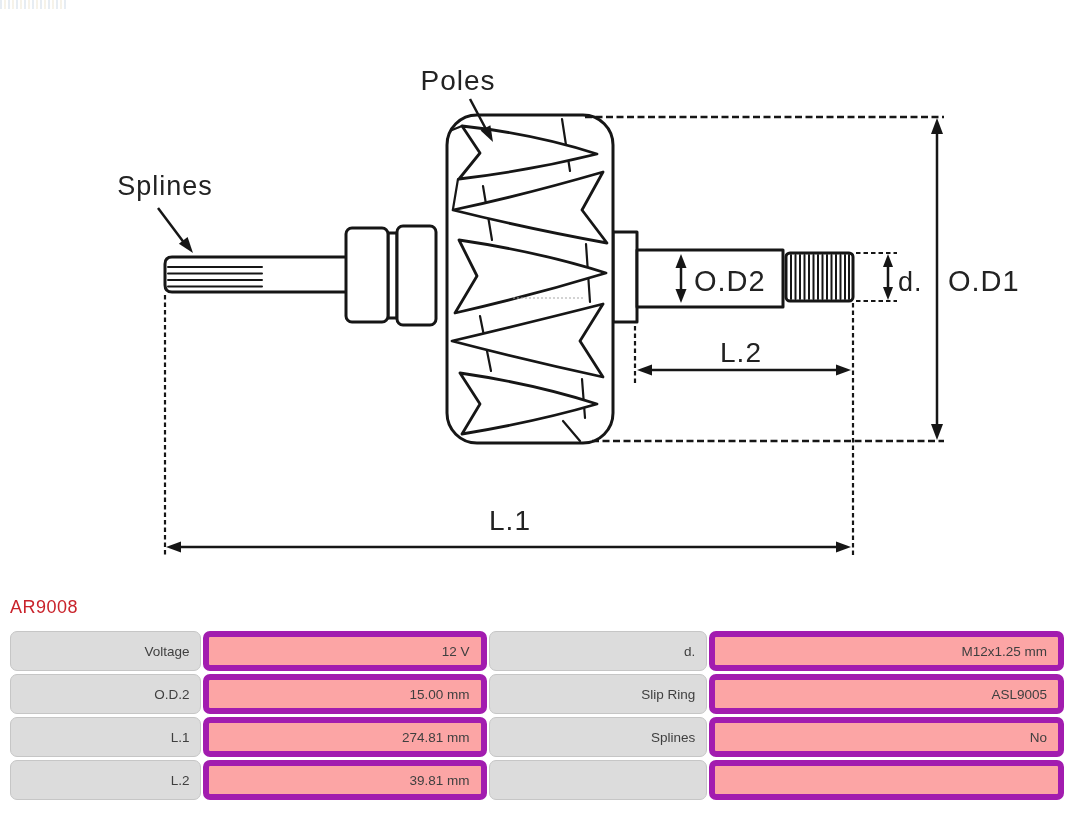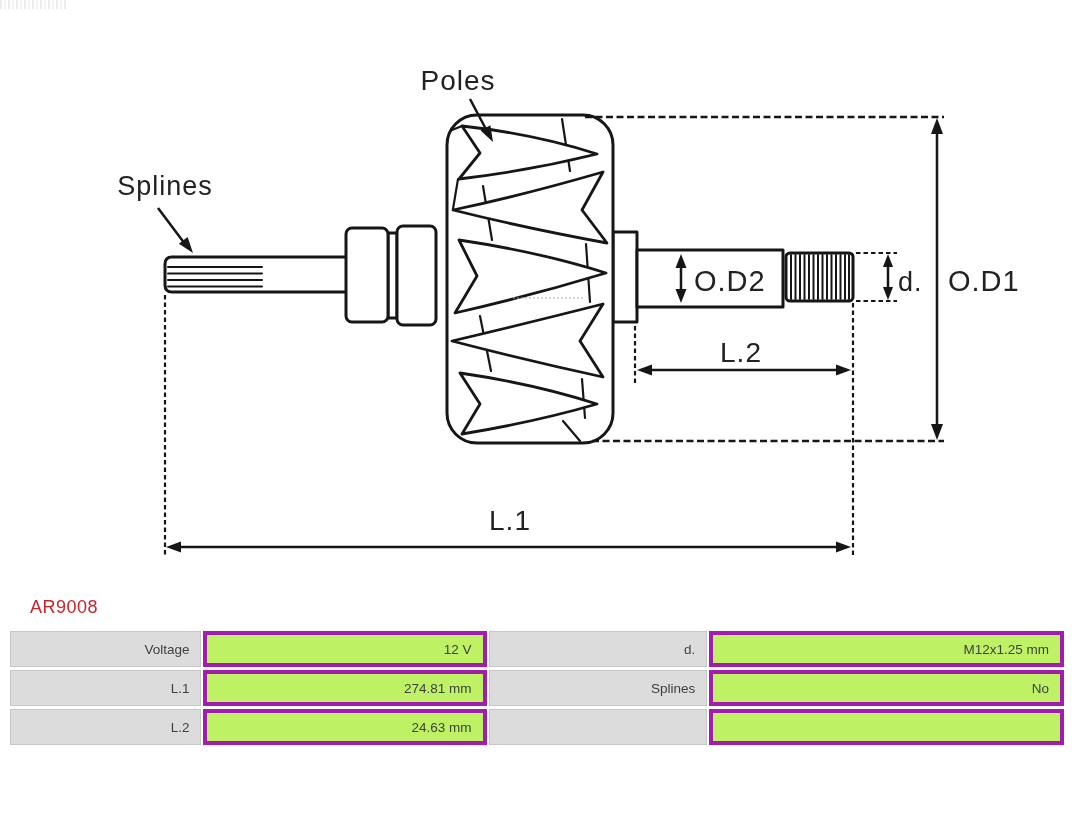--- a/index.html
+++ b/index.html
@@ -20,32 +20,32 @@
   .dim{fill:none;stroke:#161616;stroke-width:2.5;}
   .dash-big{fill:none;stroke:#161616;stroke-width:2.5;stroke-dasharray:7 3.5;}
   .dash-small{fill:none;stroke:#161616;stroke-width:2.2;stroke-dasharray:4.5 3;}
   .ah{fill:#161616;stroke:none;}
   .dim-text{
     font-family:"Liberation Sans","DejaVu Sans",sans-serif;
     font-weight:300;fill:#222222;letter-spacing:1px;
   }
   .part-number{
     position:absolute;left:10px;top:597px;
-    font-size:18px;font-weight:400;letter-spacing:.5px;color:#c9232b;margin-left:20px;
+    font-size:18px;font-weight:400;letter-spacing:.5px;color:#c9232b;
   }
   table.spec{
     position:absolute;left:8px;top:628px;width:1058px;
     border-collapse:separate;border-spacing:2px 3px;table-layout:fixed;
   }
   table.spec td{
     height:28px;vertical-align:middle;text-align:right;
-    font-size:13.5px;color:#3f3f3f;padding:0 11px 0 8px;
+    font-size:13.5px;color:#3f3f3f;padding:0 11px 0 8px;border-radius:7px;
   }
   td.lbl{background:#dcdcdc;border:1px solid #c6c6c6;}
-  td.val{background:#bef264;border:4px solid #a21caf;}
+  td.val{background:#fca5a5;border:6px solid #a21caf;}
 </style>
 </head>
 <body>
 
 <div class="page">
 
   <div class="watermark"></div>
 
   <svg class="diagram" width="1080" height="575" viewBox="0 0 1080 575" xmlns="http://www.w3.org/2000/svg">
 
@@ -147,27 +147,33 @@
         <col style="width:352px">
     </colgroup>
     <tbody>
       <tr>
         <td class="lbl">Voltage</td>
         <td class="val">12 V</td>
         <td class="lbl">d.</td>
         <td class="val">M12x1.25 mm</td>
       </tr>
       <tr>
+        <td class="lbl">O.D.2</td>
+        <td class="val">15.00 mm</td>
+        <td class="lbl">Slip Ring</td>
+        <td class="val">ASL9005</td>
+      </tr>
+      <tr>
         <td class="lbl">L.1</td>
         <td class="val">274.81 mm</td>
         <td class="lbl">Splines</td>
         <td class="val">No</td>
       </tr>
       <tr>
         <td class="lbl">L.2</td>
-        <td class="val">24.63 mm</td>
+        <td class="val">39.81 mm</td>
         <td class="lbl"></td>
         <td class="val"></td>
       </tr>
     </tbody>
   </table>
 
 </div>
 
 </body></html>

